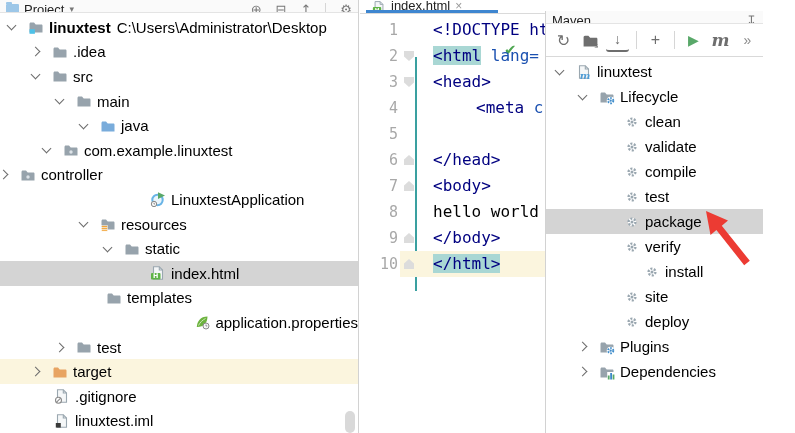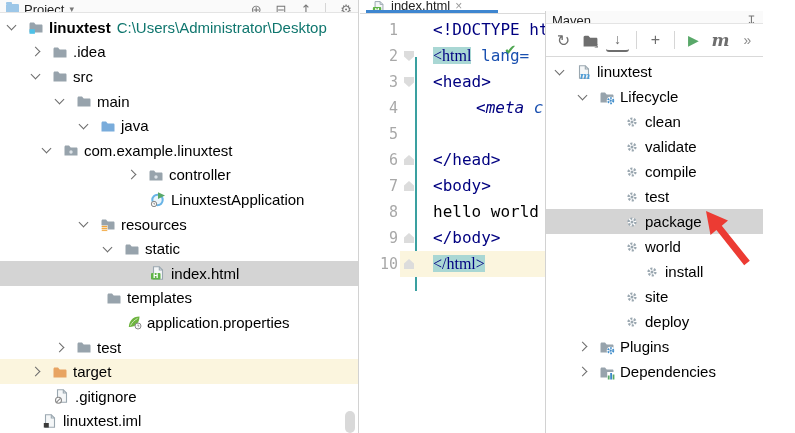--- a/index.html
+++ b/index.html
@@ -33,21 +33,21 @@
   .t-row.hl-yellow { background:#FBF5DE; }
   .chev { width:7px; height:7px; border-right:1.6px solid #6B6B6B; border-bottom:1.6px solid #6B6B6B;
           flex:none; margin-right:13px; }
   .chev.exp { transform:rotate(45deg); margin-top:-3px; }
   .chev.col { transform:rotate(-45deg); }
   .chev-space { width:22px; flex:none; }
   .t-icon { width:16px; height:16px; flex:none; margin-right:5px; }
   .t-icon svg { width:16px; height:16px; display:block; }
   .t-label { font-size:15px; }
   .t-label.bold { font-weight:bold; }
-  .t-suffix { font-size:15px; color:#0f766e; margin-left:6px; }
+  .t-suffix { font-size:15px; color:#000000; margin-left:6px; }
 
   
   .pp-scroll { position:absolute; right:3px; bottom:0; width:10px; height:22px; background:#D9D9D9; border-radius:5px; }
 
   
   .tabbar { position:relative; height:14px; background:#FFF; border-bottom:1px solid #DADADA; overflow:hidden; }
   .tab { position:absolute; left:10px; top:0; height:14px; display:flex; align-items:center; gap:5px; padding:0 8px 0 2px; }
   .tab-inner { display:flex; align-items:center; gap:5px; margin-top:-3px; }
   .tab-label { font-size:13px; color:#222; }
   .tab-close { font-size:12px; color:#9A9A9A; }
@@ -59,21 +59,21 @@
   .cline { position:relative; height:26px; line-height:26px; }
   .cline.caret { background:linear-gradient(to right, transparent 40px, #FBF5DE 40px); }
   .lnum { position:absolute; left:0; top:0; width:38px; text-align:right; color:#A8A8A8; font-size:15px; }
   .fold { position:absolute; left:44px; top:8px; width:10px; height:10px; background:#DCDCDC; }
   .fold.down { clip-path:polygon(50% 100%, 0 55%, 0 0, 100% 0, 100% 55%); }
   .fold.up   { clip-path:polygon(50% 0, 100% 45%, 100% 100%, 0 100%, 0 45%); }
   .ccode { margin-left:73px; white-space:pre; }
   .seg.tag  { color:#000080; }
   .seg.attr { color:#1A50B0; }
   .seg.text { color:#000; }
-  .seg.hl   { background:#A9D7D4;font-family:Liberation Serif, serif; }
+  .seg.hl   { background:#A9D7D4; }
   .scope-line { position:absolute; left:55px; top:43px; width:2px; height:234px; background:#3AA0A0; }
   .ok-check { position:absolute; left:142px; top:20px; background:rgba(255,255,255,.85);
               color:#4DA651; font-size:15px; font-weight:bold; padding:0 2px; font-family:"DejaVu Sans",sans-serif; }
 
   
   .mv-toolbar { height:33px; display:flex; align-items:center; padding:0 4px 0 6px; gap:4px;
                 border-bottom:1px solid #D9D9D9; color:#6E6E6E; }
   .mv-btn { width:24px; height:24px; display:flex; align-items:center; justify-content:center;
             font-size:16px; color:#6E6E6E; border-radius:3px; }
   .mv-sep { width:1px; height:18px; background:#D6D6D6; margin:0 3px; }
@@ -156,21 +156,21 @@
         <div class="t-row " style="padding-left: 43px;">
           <span class="chev exp"></span>
           <span class="t-icon">
             <svg viewBox="0 0 16 16">
               <path d="M1.5 5 C1.5 4.2 2 3.5 2.8 3.5 H6 l1.7 1.9 H13.4 c.6 0 1.1 .5 1.1 1.1 V13.6 H1.5 Z" fill="#97A3AC"></path>
               <circle cx="8" cy="10" r="1.7" fill="#DDE3E8"></circle>
             </svg>
           </span>
           <span class="t-label">com.example.linuxtest</span>
         </div>
-        <div class="t-row " style="padding-left: 128px; align-items: center;">
+        <div class="t-row " style=" align-items: center;">
           <span class="chev col"></span>
           <span class="t-icon">
             <svg viewBox="0 0 16 16">
               <path d="M1.5 5 C1.5 4.2 2 3.5 2.8 3.5 H6 l1.7 1.9 H13.4 c.6 0 1.1 .5 1.1 1.1 V13.6 H1.5 Z" fill="#97A3AC"></path>
               <circle cx="8" cy="10" r="1.7" fill="#DDE3E8"></circle>
             </svg>
           </span>
           <span class="t-label">controller</span>
         </div>
         <div class="t-row " style="padding-left: 128px;">
@@ -220,21 +220,21 @@
         </div>
         <div class="t-row " style="padding-left: 84px;">
           <span class="chev-space"></span>
           <span class="t-icon">
             <svg viewBox="0 0 16 16">
               <path d="M1.5 5 C1.5 4.2 2 3.5 2.8 3.5 H6 l1.7 1.9 H13.4 c.6 0 1.1 .5 1.1 1.1 V13.6 H1.5 Z" fill="#97A3AC"></path>
             </svg>
           </span>
           <span class="t-label">templates</span>
         </div>
-        <div class="t-row " style="padding-left: 104px;">
+        <div class="t-row " style="padding-left: 104px; justify-content: flex-end;">
           <span class="chev-space"></span>
           <span class="t-icon">
             <svg viewBox="0 0 16 16">
               <path d="M13.5 2.5 C6.5 2.5 3 7.5 2.8 13 C9.5 13.2 13.3 9.5 13.5 2.5 Z" fill="#6DB33F"></path>
               <path d="M11.5 4.5 C8.5 6 6 8.5 4.5 11.5" stroke="#CDE8B9" stroke-width="1" fill="none"></path>
               <circle cx="12" cy="12" r="3" fill="#F4F4F4" stroke="#8A8A8A" stroke-width="1"></circle>
               <path d="M12 10.6 v1.4 h1.2" fill="none" stroke="#8A8A8A" stroke-width=".9"></path>
             </svg>
           </span>
           <span class="t-label">application.properties</span>
@@ -262,21 +262,21 @@
           <span class="t-icon">
             <svg viewBox="0 0 16 16">
               <path d="M3.5 1.8 h5.8 l3.2 3.2 v9.2 h-9 z" fill="#F5F7F8" stroke="#9AA7B0" stroke-width="1.1"></path>
               <path d="M9.3 1.8 v3.2 h3.2" fill="none" stroke="#9AA7B0" stroke-width="1.1"></path>
               <circle cx="4.5" cy="12.3" r="3" fill="#fff" stroke="#8A8A8A" stroke-width="1.1"></circle>
               <line x1="2.4" y1="14.4" x2="6.6" y2="10.2" stroke="#8A8A8A" stroke-width="1.1"></line>
             </svg>
           </span>
           <span class="t-label">.gitignore</span>
         </div>
-        <div class="t-row " style="padding-left: 20px;">
+        <div class="t-row " style="padding-left: 32px;">
           <span class="chev-space"></span>
           <span class="t-icon">
             <svg viewBox="0 0 16 16">
               <path d="M3.5 1.8 h5.8 l3.2 3.2 v9.2 h-9 z" fill="#F5F7F8" stroke="#9AA7B0" stroke-width="1.1"></path>
               <path d="M9.3 1.8 v3.2 h3.2" fill="none" stroke="#9AA7B0" stroke-width="1.1"></path>
               <rect x="1.8" y="10" width="5" height="4.6" fill="#3A3A3A"></rect>
             </svg>
           </span>
           <span class="t-label">linuxtest.iml</span>
         </div>
@@ -300,21 +300,21 @@
           <span class="tab-close">×</span>
         </div>
       </div>
       <div class="tab-underline"></div>
     </div>
     <div class="code-area" id="code-area">
       <div class="scope-line"></div>
     <div class="cline"><span class="lnum">1</span><span class="ccode" style="padding-left: 0px;"><span class="seg tag">&lt;!DOCTYPE html</span></span><span class="ok-check">✔</span></div>
         <div class="cline"><span class="lnum">2</span><span class="fold down"></span><span class="ccode" style="padding-left: 0px;"><span class="seg tag hl">&lt;html</span><span class="seg text"> </span><span class="seg attr">lang=</span></span></div>
         <div class="cline"><span class="lnum">3</span><span class="fold down"></span><span class="ccode" style="padding-left: 0px;"><span class="seg tag">&lt;head&gt;</span></span></div>
-        <div class="cline"><span class="lnum">4</span><span class="ccode" style="padding-left: 43px; font-style: italic;"><span class="seg tag">&lt;meta </span><span class="seg attr">c</span></span></div>
+        <div class="cline"><span class="lnum">4</span><span class="ccode" style="padding-left: 43px;"><span class="seg tag">&lt;meta </span><span class="seg attr">c</span></span></div>
         <div class="cline"><span class="lnum">5</span></div>
         <div class="cline"><span class="lnum">6</span><span class="fold up"></span><span class="ccode" style="padding-left: 0px;"><span class="seg tag">&lt;/head&gt;</span></span></div>
         <div class="cline"><span class="lnum">7</span><span class="fold up"></span><span class="ccode" style="padding-left: 0px;"><span class="seg tag">&lt;body&gt;</span></span></div>
         <div class="cline"><span class="lnum">8</span><span class="ccode" style="padding-left: 0px;"><span class="seg text">hello world</span></span></div>
         <div class="cline"><span class="lnum">9</span><span class="fold up"></span><span class="ccode" style="padding-left: 0px;"><span class="seg tag">&lt;/body&gt;</span></span></div>
         <div class="cline caret"><span class="lnum">10</span><span class="fold up"></span><span class="ccode" style="padding-left: 0px;"><span class="seg tag hl">&lt;/html&gt;</span></span></div>
       </div>
   </div>
 
   <div class="maven-panel">
@@ -423,21 +423,21 @@
         </div>
         <div class="t-row m-row" style="padding-left: 56px;">
           <span class="chev-space"></span>
           <span class="t-icon">
             <svg viewBox="0 0 16 16">
               <circle cx="8" cy="8" r="4" fill="#fff"></circle>
               <circle cx="8" cy="8" r="3.4" fill="none" stroke="#9AA7B0" stroke-width="2.4" stroke-dasharray="2 1.5"></circle>
               <circle cx="8" cy="8" r="1.5" fill="#9AA7B0"></circle>
             </svg>
           </span>
-          <span class="t-label">world</span>
+          <span class="t-label">verify</span>
         </div>
         <div class="t-row m-row" style="padding-left: 76px;">
           <span class="chev-space"></span>
           <span class="t-icon">
             <svg viewBox="0 0 16 16">
               <circle cx="8" cy="8" r="4" fill="#fff"></circle>
               <circle cx="8" cy="8" r="3.4" fill="none" stroke="#9AA7B0" stroke-width="2.4" stroke-dasharray="2 1.5"></circle>
               <circle cx="8" cy="8" r="1.5" fill="#9AA7B0"></circle>
             </svg>
           </span>

